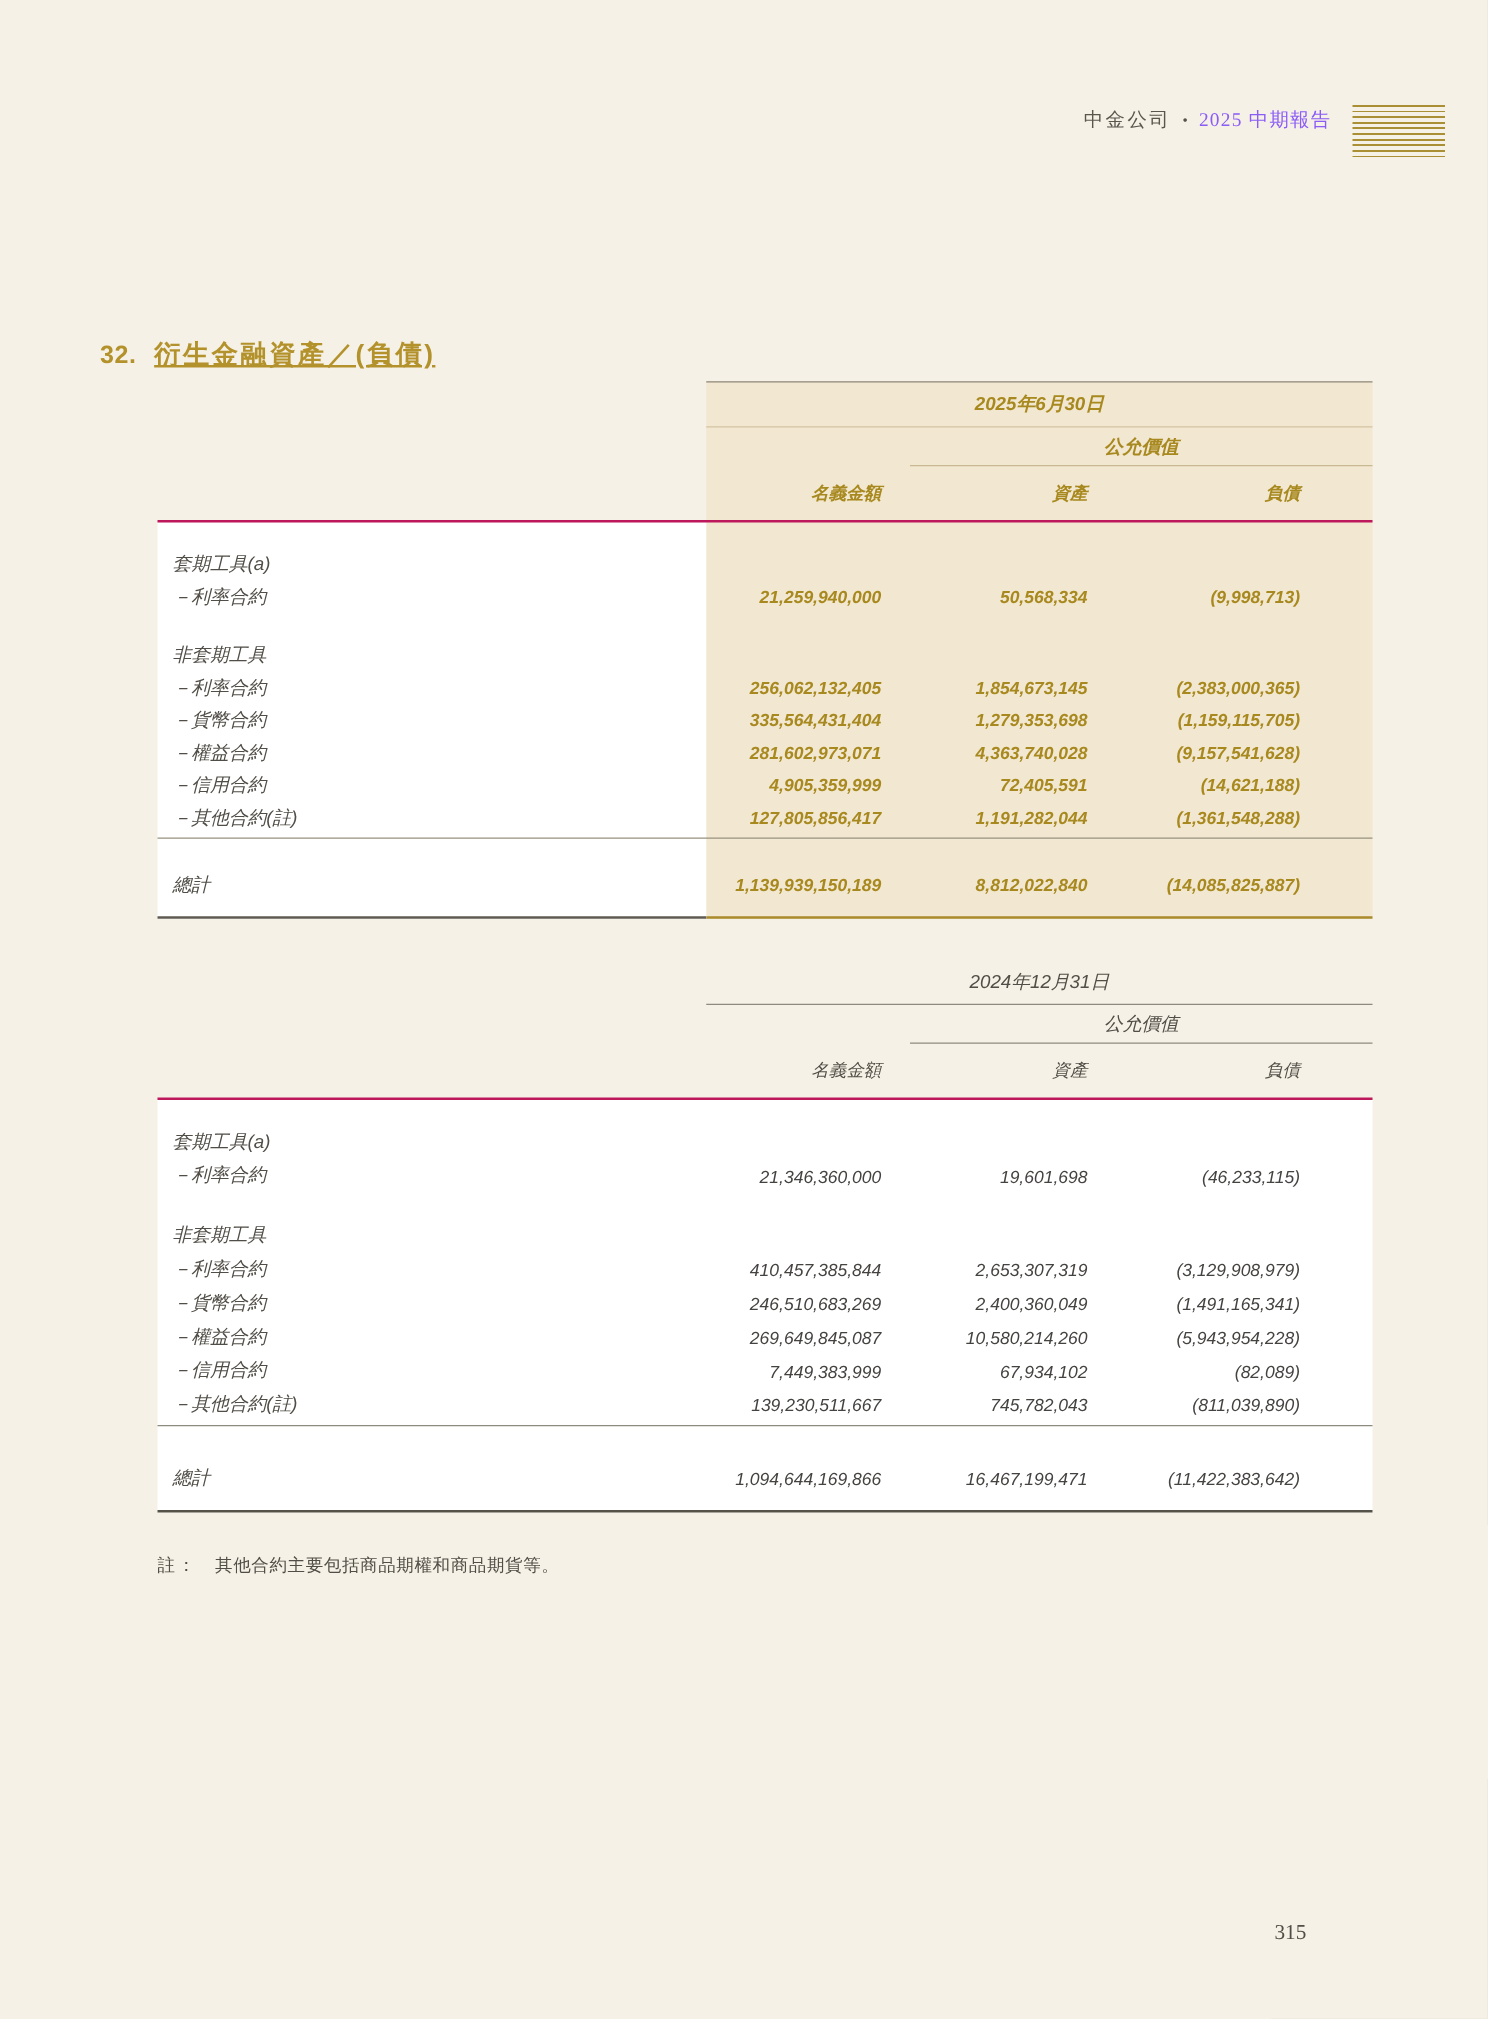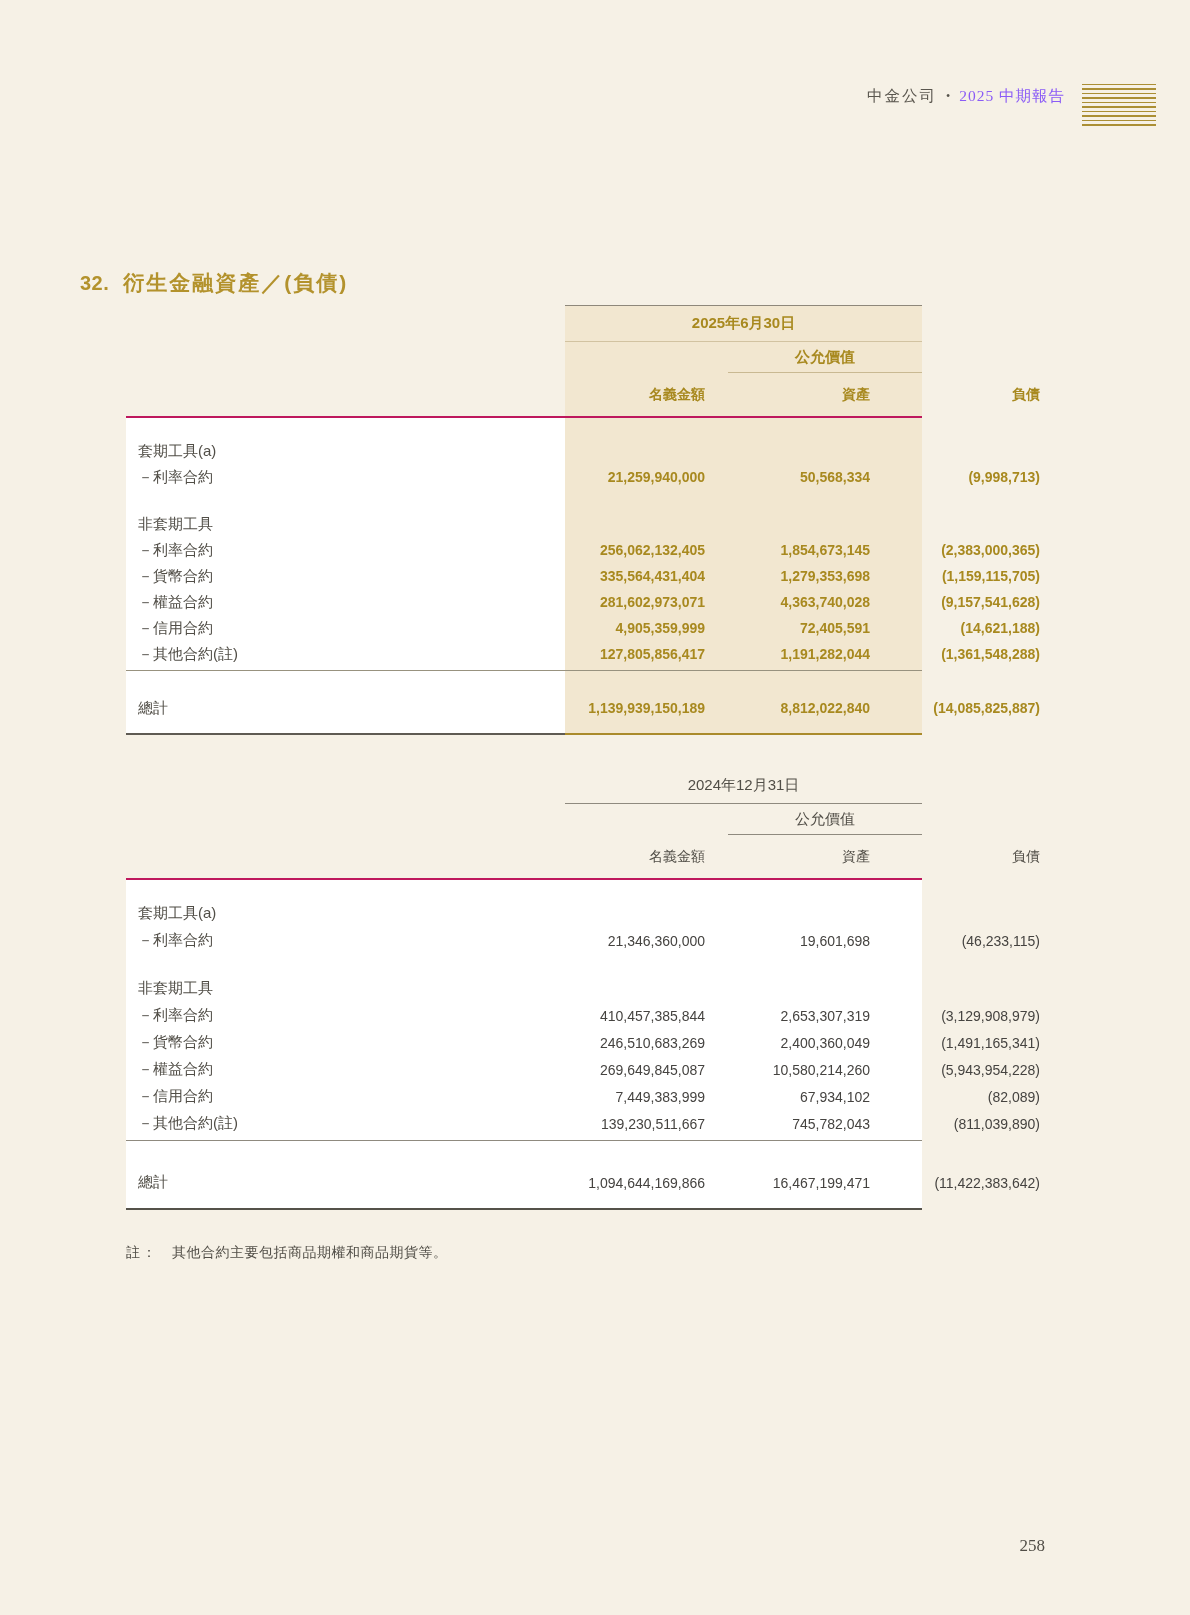--- a/index.html
+++ b/index.html
@@ -21,24 +21,24 @@
   .hdr-company{color:#5a564e;letter-spacing:2px;}
   .hdr-dot{display:inline-block;margin:0 9px;font-size:12px;color:#55524a;vertical-align:1px;}
   .hdr-report{color:#8b5cf6;letter-spacing:1px;}
   .logo-stripes{position:absolute;left:1082px;top:84px;width:74px;height:44px;
     background:repeating-linear-gradient(to bottom,#ab8f35 0px,#ab8f35 1.5px,transparent 1.5px,transparent 4.5px);}
 
   
   .section-title{position:absolute;left:80px;top:269px;display:flex;align-items:baseline;
     color:var(--title-gold);font-weight:bold;}
   .sec-num{font-size:20px;margin-right:14px;letter-spacing:.5px;}
-  .sec-text{font-size:21px;letter-spacing:2px;}
-
-  
-  .tbl{position:absolute;left:126px;width:796px;}
+  .sec-text{font-size:21px;letter-spacing:2px;text-decoration:underline;}
+
+  
+  .tbl{position:absolute;left:126px;width:972px;font-style:italic;}
   .tbl-2025{top:305px;height:430px;}
   .tbl-2024{top:768px;height:442px;}
   .band-layer{position:absolute;left:439px;right:0;top:0;bottom:0;background:var(--band);
     border-top:1px solid #8e887b;border-bottom:2px solid #aa8b2b;}
   .panel-layer{position:absolute;background:#fff;}
   .tbl-2025 .panel-layer{left:0;width:439px;top:113px;bottom:0;border-bottom:2px solid #5f5b53;}
   .tbl-2024 .panel-layer{left:0;right:0;top:112px;bottom:0;border-bottom:2px solid #55524a;}
   .tbl-content{position:relative;z-index:1;height:100%;}
 
   .row-date{position:relative;height:37px;}
@@ -257,15 +257,15 @@
         </div>
       </div>
     </div>
   </section>
 
   <p class="footnote">
     <span class="fn-marker">註：</span>
     <span class="fn-text">其他合約主要包括商品期權和商品期貨等。</span>
   </p>
 
-  <div class="page-number">258</div>
+  <div class="page-number">315</div>
 
 </div>
 
 </body></html>

